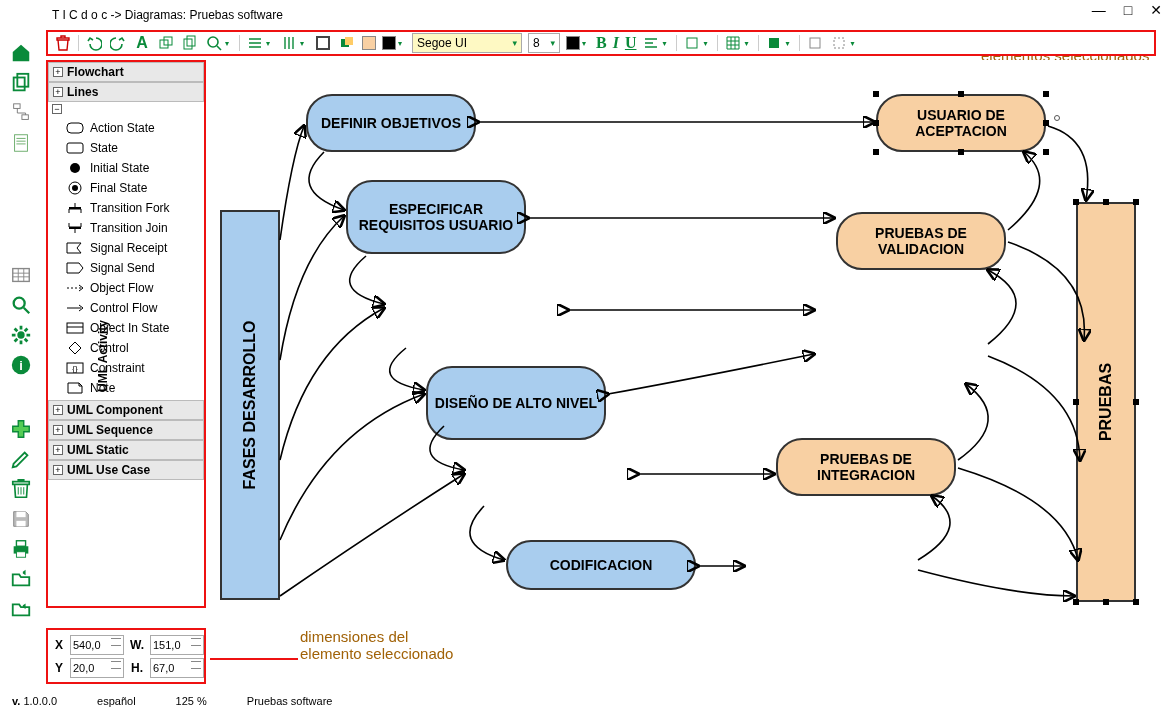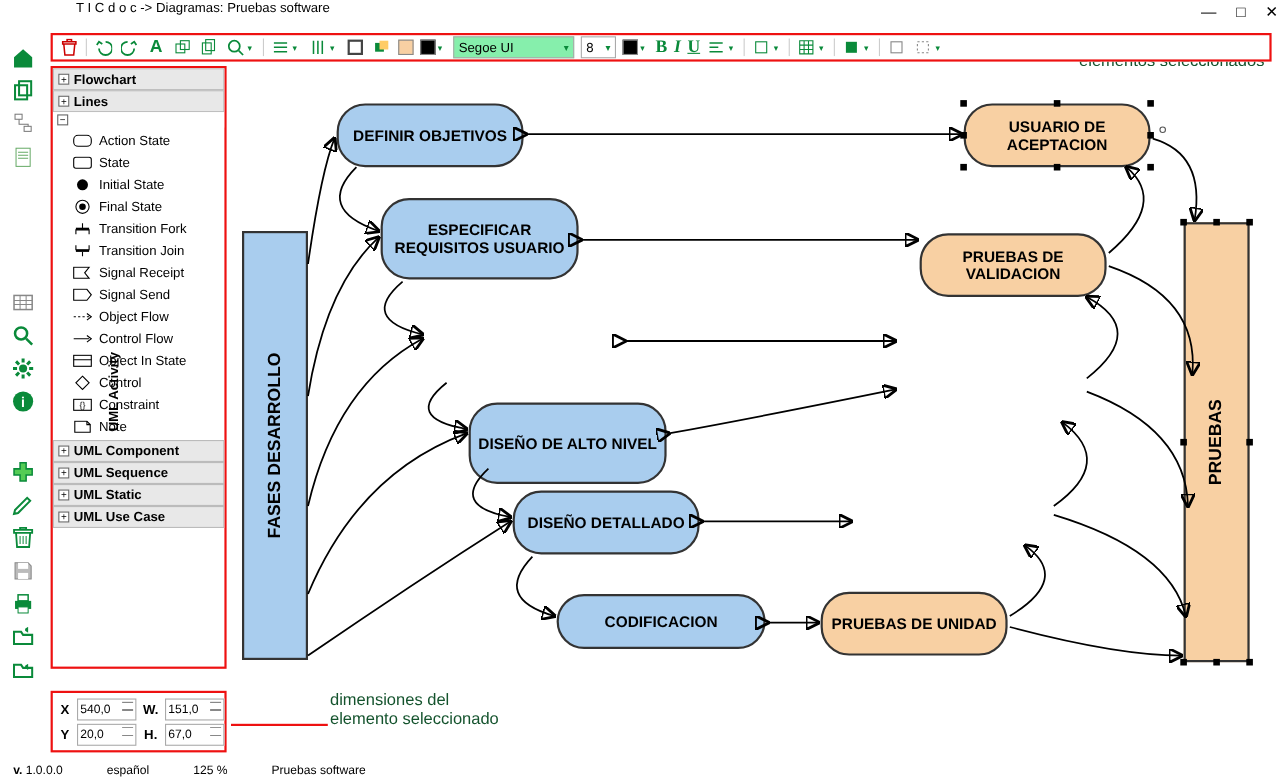--- a/index.html
+++ b/index.html
@@ -1,34 +1,34 @@
 <!DOCTYPE html>
 <html><head>
 <meta charset="utf-8">
 <style>
 *{box-sizing:border-box;margin:0;padding:0;font-family:"Segoe UI",Arial,sans-serif}
 body{width:1168px;height:711px;background:#fff;position:relative;overflow:hidden;font-size:12px;color:#000}
-.titlebar{height:22px;display:flex;align-items:flex-start;padding:0 21px}
+.titlebar{height:22px;display:flex;align-items:flex-end;padding:0 4px}
 .titlebar .ttl{padding-left:48px;font-size:12px}
 .winbtns{position:absolute;right:6px;top:2px;display:flex;gap:18px;font-size:14px}
 .winbtns span{cursor:default}
 .toolbar{position:absolute;left:46px;top:30px;right:12px;height:26px;display:flex;align-items:center;gap:6px;border:2px solid #e11;padding:0 6px;background:#fff}
 .tbtn{width:18px;height:18px;display:inline-flex;align-items:center;justify-content:center;color:#0a8a3a}
 .tbtn svg{width:16px;height:16px}
 .sep{width:1px;height:16px;background:#ccc}
 .drop{width:8px;height:8px;margin-left:-4px;color:#0a8a3a;font-size:8px}
-.font-sel{width:110px;height:20px;border:1px solid #aaa;display:flex;align-items:center;padding:0 4px;font-size:12px;background:#86efac}
+.font-sel{width:110px;height:20px;border:1px solid #aaa;display:flex;align-items:center;padding:0 4px;font-size:12px;background:#fef9c3}
 .font-sel .dd{margin-left:auto;color:#0a8a3a;font-size:9px}
 .size-sel{width:32px;height:20px;border:1px solid #aaa;display:flex;align-items:center;padding:0 4px;font-size:12px}
 .clr-sw{width:14px;height:14px;border:1px solid #888;display:inline-block}
 .tlabel{font-size:16px;font-weight:600;font-family:Georgia,serif}
 .tlabel.bold{color:#0a8a3a;font-weight:700}
 .tlabel.ital{color:#0a8a3a;font-style:italic}
 .tlabel.und{color:#0a8a3a;text-decoration:underline}
-.annot{position:absolute;color:#14532d;font-size:15px;line-height:1.15}
+.annot{position:absolute;color:#a16207;font-size:15px;line-height:1.15}
 .annot.top{right:12px;top:30px;width:175px}
 .annot.bot{left:300px;top:628px;width:160px}
 .annot-arrow{position:absolute;left:210px;top:658px;width:88px;height:2px;background:#e11}
 .left-icons{position:absolute;left:4px;top:40px;width:34px;display:flex;flex-direction:column;gap:4px;align-items:center}
 .li-ic{width:26px;height:26px;color:#0a8a3a;display:flex;align-items:center;justify-content:center}
 .li-ic svg{width:22px;height:22px}
 .li-gap{height:30px}
 .palette{position:absolute;left:46px;top:60px;width:160px;border:2px solid #e11;background:#fff;height:548px;overflow:hidden}
 .pal-hdr{background:#e8e8e8;border:1px solid #bbb;padding:2px 4px;font-size:12px;font-weight:700;display:flex;align-items:center;gap:4px}
 .pal-hdr .pm{width:10px;height:10px;border:1px solid #666;display:inline-flex;align-items:center;justify-content:center;font-size:9px;background:#fff;font-weight:400}
@@ -488,23 +488,20 @@
 
   <div class="shape rnd blue" style="left:90px;top:34px;width:170px;height:58px">
       <span>DEFINIR OBJETIVOS</span>
     </div>
   <div class="shape rnd blue" style="left:130px;top:120px;width:180px;height:74px">
       <span>ESPECIFICAR REQUISITOS USUARIO</span>
     </div>
   <div class="shape rnd blue" style="left:210px;top:306px;width:180px;height:74px">
       <span>DISEÑO DE ALTO NIVEL</span>
     </div>
-  <div class="shape rnd blue" style="left:250px;top:386px;width:170px;height:58px">
-      <span>DISEÑO DETALLADO</span>
-    </div>
   <div class="shape rnd blue" style="left:290px;top:480px;width:190px;height:50px">
       <span>CODIFICACION</span>
     </div>
 
   <div class="shape rnd orange" style="left:660px;top:34px;width:170px;height:58px">
       <span>USUARIO DE ACEPTACION</span>
     </div>
 
   <div class="sel-h" style="left:657px;top:31px"></div>
     <div class="sel-h" style="left:742px;top:31px"></div>
@@ -512,22 +509,22 @@
   <div class="sel-h" style="left:657px;top:60px"></div>
     <div class="sel-h" style="left:827px;top:60px"></div>
   <div class="sel-h" style="left:657px;top:89px"></div>
     <div class="sel-h" style="left:742px;top:89px"></div>
     <div class="sel-h" style="left:827px;top:89px"></div>
   <div class="sel-h" style="left:838px;top:55px;background:none;border:1px solid #555;border-radius:50%;width:6px;height:6px"></div>
 
   <div class="shape rnd orange" style="left:620px;top:152px;width:170px;height:58px">
       <span>PRUEBAS DE VALIDACION</span>
     </div>
-  <div class="shape rnd orange" style="left:530px;top:478px;width:170px;height:58px">
-      <span>PRUEBAS DE UNIDAD</span>
+  <div class="shape rnd orange" style="left:560px;top:378px;width:180px;height:58px">
+      <span>PRUEBAS DE INTEGRACION</span>
     </div>
 
   <svg class="arrows">
     <defs>
         <marker id="ah" markerWidth="8" markerHeight="8" refX="7" refY="4" orient="auto">
           <path d="M0 0l8 4-8 4z" fill="#000"></path>
         </marker>
       </defs>
 
     <path class="mk2" d="M262 62 H658"></path>

